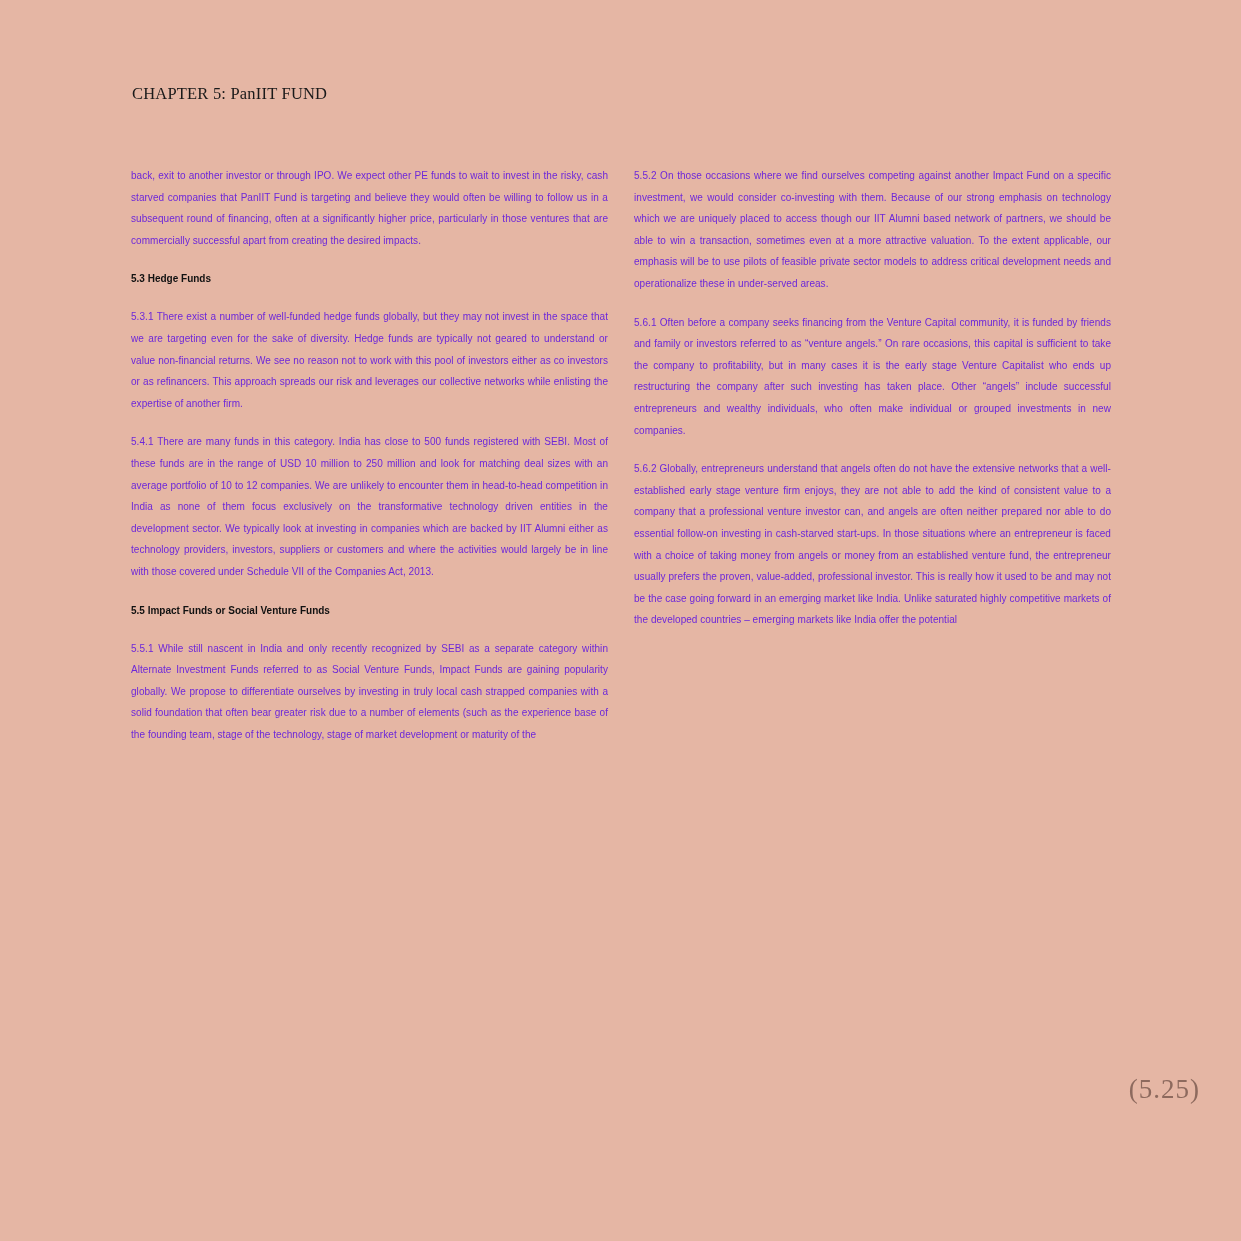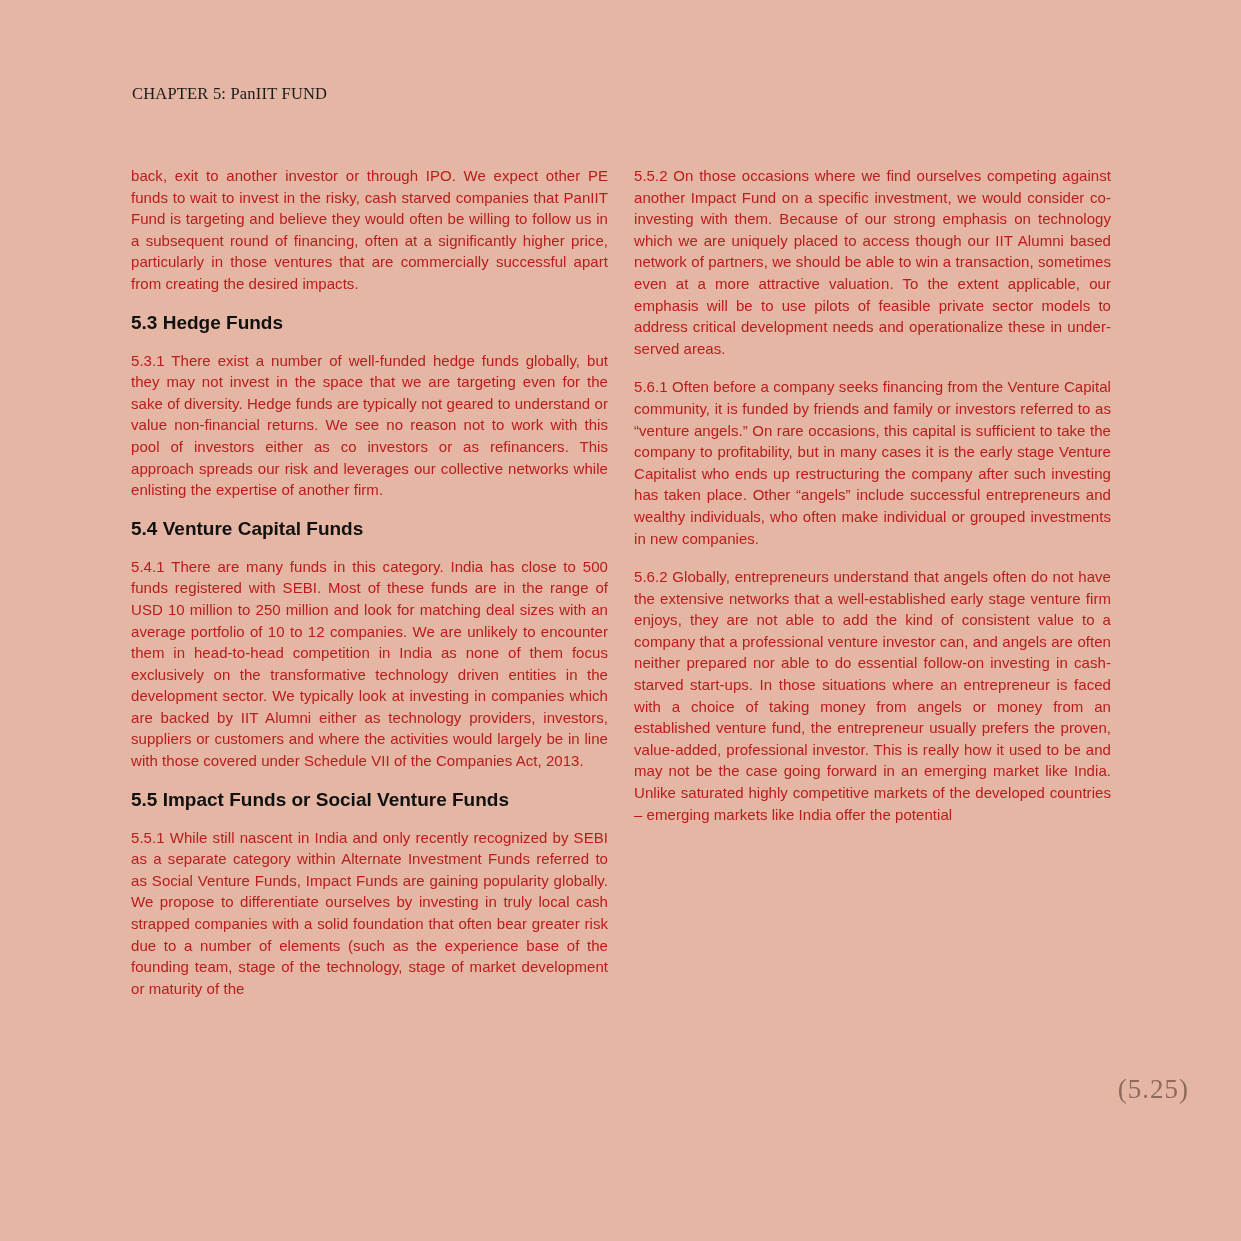--- a/index.html
+++ b/index.html
@@ -35,60 +35,59 @@
     top: 165px;
     width: 980px;
     display: flex;
     gap: 26px;
   }
   .col {
     width: 480px;
   }
   p {
     margin: 0 0 17px 0;
-    font-size: 15px;
+    font-size: 10px;
     line-height: 21.6px;
     text-align: justify;
     text-justify: inter-word;
-    color: #b91c1c;
+    color: #6d28d9;
   }
   p.body {
     letter-spacing: 0.05px;
   }
   h2 {
     margin: 0 0 17px 0;
-    font-size: 19px;
+    font-size: 10px;
     line-height: 21px;
     font-weight: bold;
     color: #111;
   }
   .pagenum {
     position: absolute;
-    right: 52px;
+    right: 41px;
     bottom: 68px;
     font-family: "Liberation Serif", serif;
     font-size: 27px;
     color: #8d6a5e;
     letter-spacing: 1px;
   }
 </style>
 </head>
 <body>
 
 <div class="page">
 
   <div class="header">CHAPTER 5: PanIIT FUND</div>
 
   <div class="columns">
 
     <div class="col">
       <p class="body">back, exit to another investor or through IPO. We expect other PE funds to wait to invest in the risky, cash starved companies that PanIIT Fund   is targeting and believe they would often be willing to follow us in a subsequent round of financing, often at a significantly higher price, particularly in those ventures that are commercially successful apart from creating the desired impacts.</p>
       <h2>5.3   Hedge Funds</h2>
       <p class="body">5.3.1 There exist a number of well-funded hedge funds globally, but they may not invest in the space that we are targeting even for the sake of diversity. Hedge funds are typically not geared to understand or value non-financial returns. We see no reason not to work with this pool of investors either as co investors or as refinancers.   This approach spreads our risk and leverages our collective networks while enlisting the expertise of another firm.</p>
-      <h2>5.4   Venture Capital  Funds</h2>
       <p class="body">5.4.1 There are many funds in this category. India has close to 500  funds registered with SEBI. Most of these funds are in the range of USD 10 million to 250 million and look for matching deal sizes with an average portfolio of 10 to 12 companies. We are unlikely to encounter them in head-to-head competition in India as none of them focus exclusively on the transformative technology driven entities in the development sector. We typically look at investing in companies which are backed by IIT Alumni either as technology providers, investors, suppliers or customers and where the activities would largely be in line with those covered under Schedule VII of the Companies Act, 2013.</p>
       <h2>5.5   Impact Funds or Social Venture Funds</h2>
       <p class="body">5.5.1 While still nascent in India and only recently recognized by SEBI as a separate category within Alternate Investment Funds referred to as Social Venture Funds, Impact Funds are gaining popularity globally. We propose to differentiate ourselves by investing in truly local cash strapped companies with a solid foundation that often bear greater risk due to a number of elements (such as the experience base of the founding team, stage of the technology, stage of market development or maturity of the</p>
     </div>
 
     <div class="col">
       <p class="body">5.5.2 On those occasions where we find ourselves competing against another Impact Fund on a specific investment, we would consider co-investing with them. Because of our strong emphasis on technology which we are uniquely placed to access though our IIT Alumni based network of partners, we should be able to win a transaction, sometimes even at a more attractive valuation. To the extent applicable, our emphasis will be to use pilots of feasible private sector models to address critical development needs and operationalize these in under-served areas.</p>
       <p class="body">5.6.1 Often before a company seeks financing from the Venture Capital community, it is funded by friends and family or investors referred to as “venture angels.” On rare occasions, this capital is sufficient to take the company to profitability, but in many cases it is the early stage Venture Capitalist   who ends up restructuring the company after such investing has taken place. Other “angels” include successful entrepreneurs and wealthy individuals, who often make individual or grouped investments in new companies.</p>
       <p class="body">5.6.2 Globally, entrepreneurs understand that angels often do not have the extensive networks that a well-established early stage venture firm enjoys, they are not able to add the kind of consistent value to a company that a professional venture investor can, and angels are often neither prepared nor able to do essential follow-on investing in cash-starved start-ups.  In those situations where an entrepreneur is faced with a choice of taking money from angels or money from an established venture fund, the entrepreneur usually prefers the proven, value-added, professional investor. This is really how it used to be and may not be the case going forward in an emerging market like India. Unlike saturated highly competitive markets of the developed countries – emerging markets like India offer the potential</p>
     </div>

